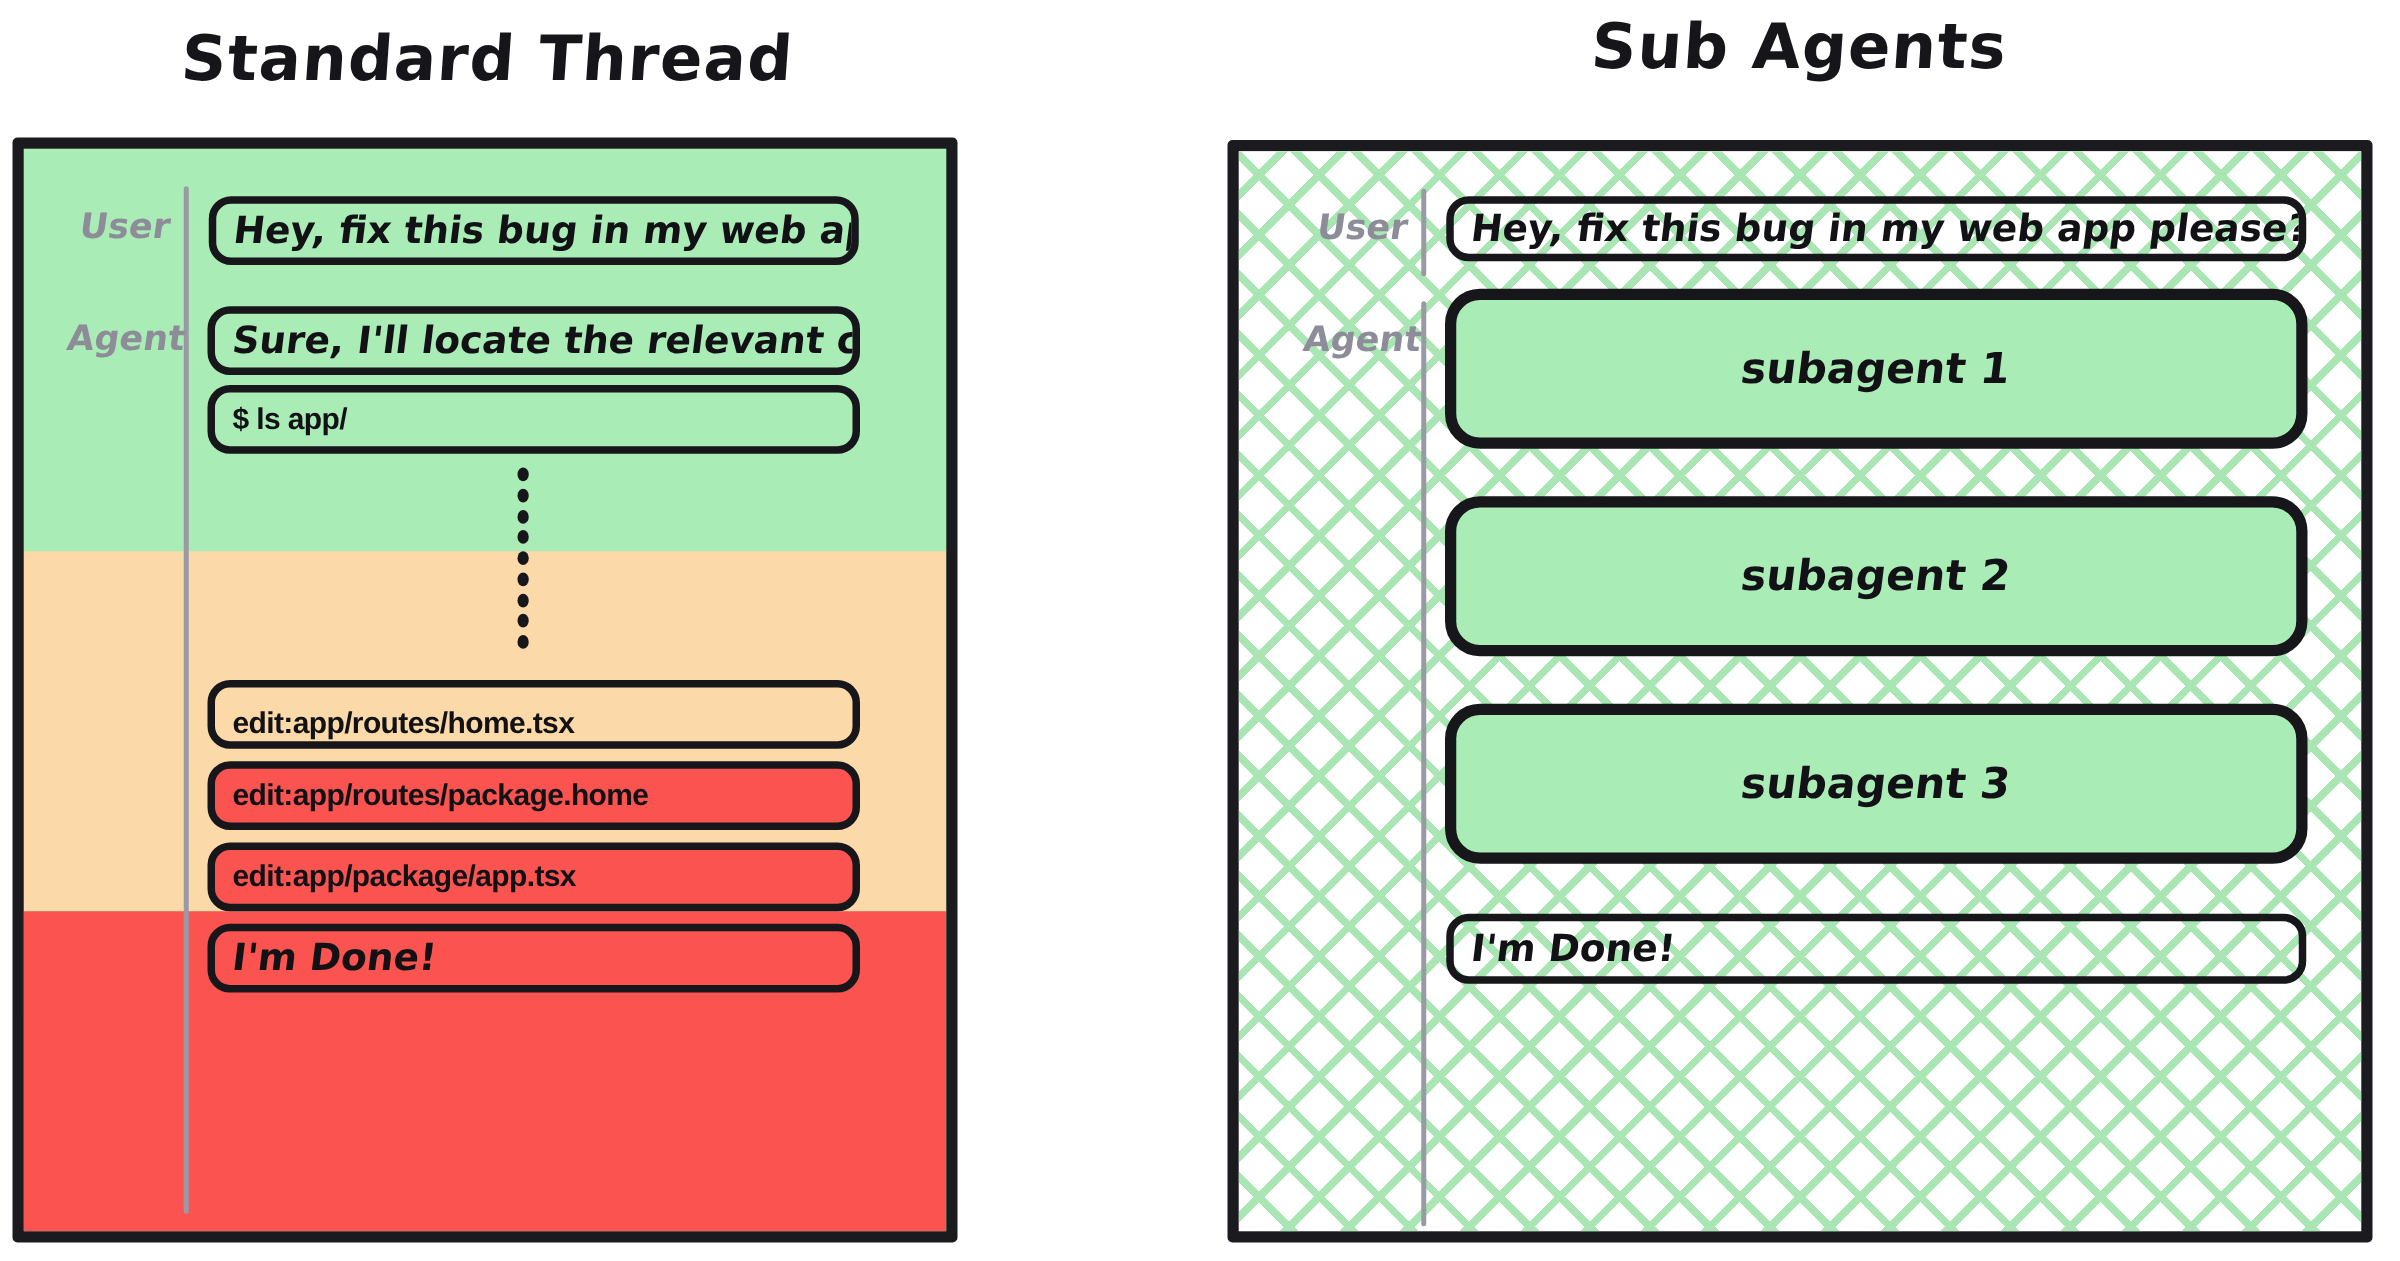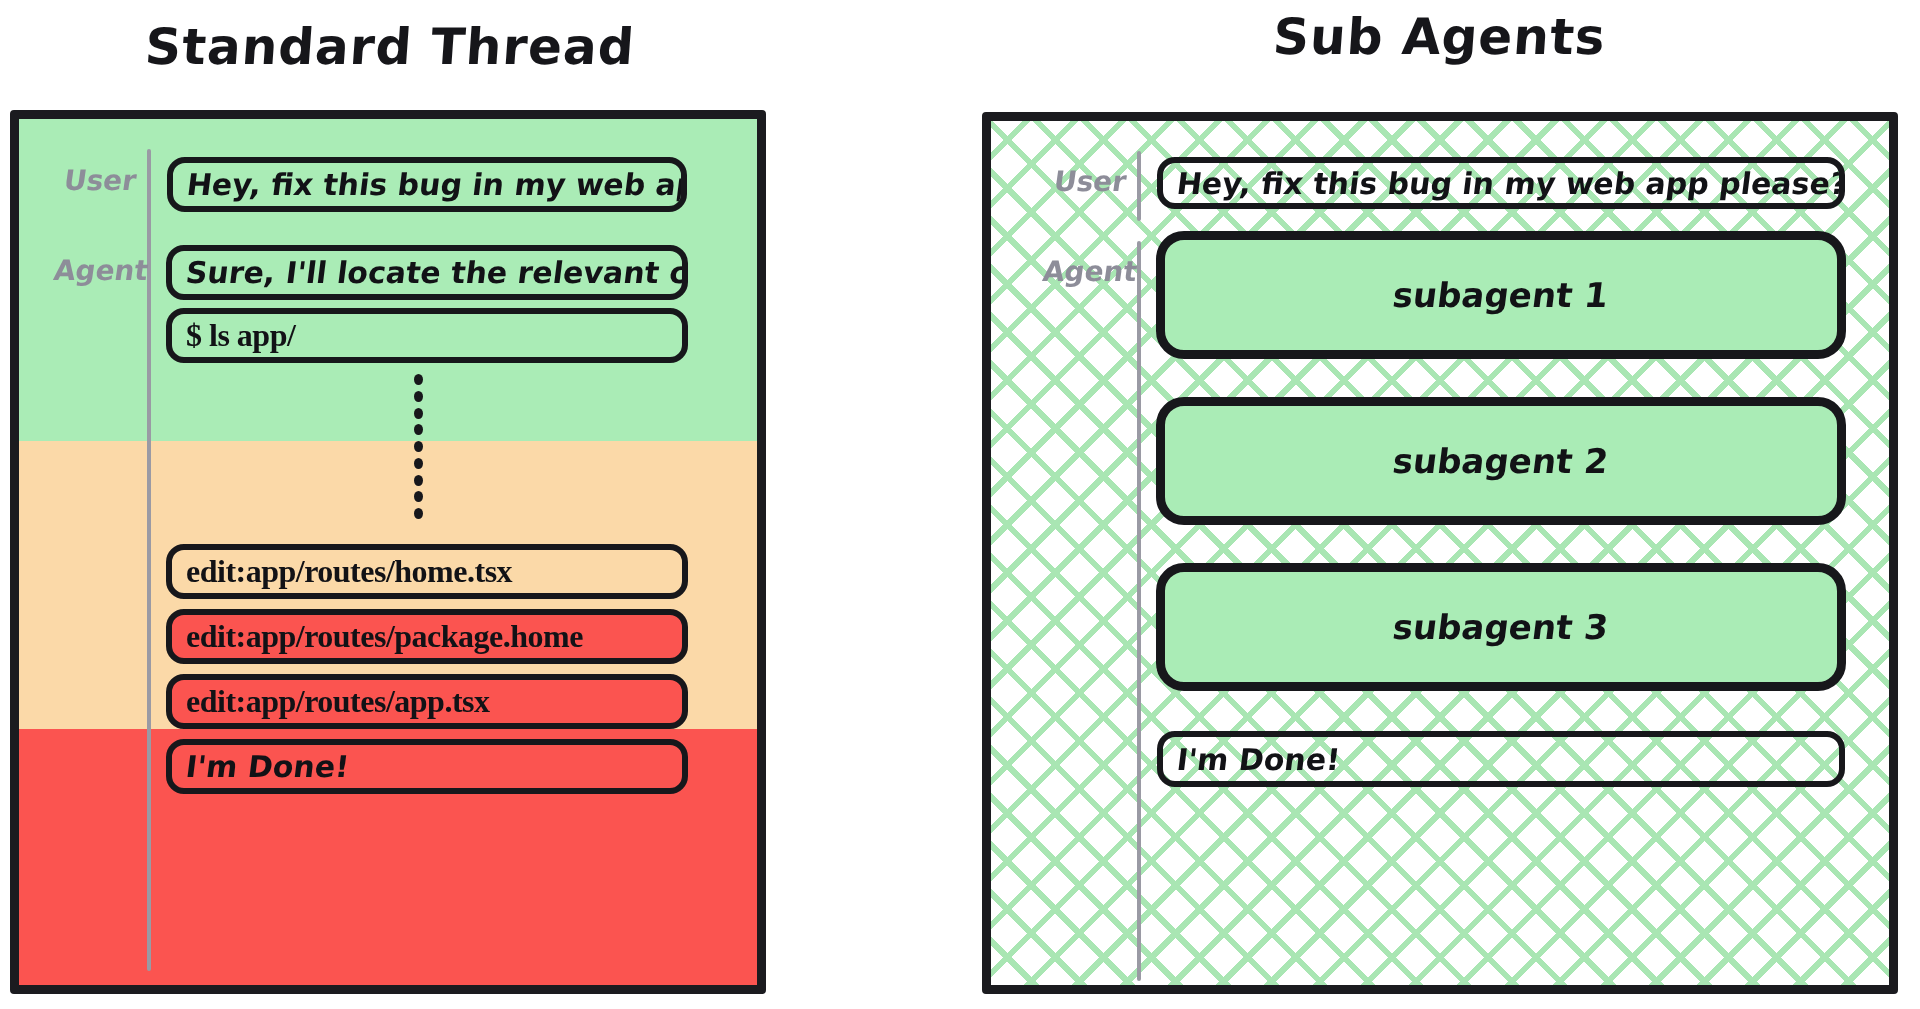--- a/index.html
+++ b/index.html
@@ -91,22 +91,22 @@
   .bubble.red{background:#fb5450;}
 
   .hand{
     font-family:"DejaVu Sans", sans-serif;
     font-size:30px;
     font-weight:600;
     color:#121216;
     transform:skewX(-7deg);
   }
   .mono{
-    font-family:Liberation Serif, serif;
-    font-size:32px;
+    font-family:Liberation Sans, sans-serif;
+    font-size:24px;
     font-weight:600;
     color:#121216;
     letter-spacing:-0.5px;
   }
 
   
   .agent-box{
     position:absolute;
     box-sizing:border-box;
     border:9px solid #17171b;
@@ -174,30 +174,30 @@
           <i></i>
           <i></i>
           <i></i>
           <i></i>
           <i></i>
           <i></i>
           <i></i>
           <i></i>
       </div>
 
-      <div class="bubble orange" style="left:147px;top:425px;width:522px;height:55px;">
+      <div class="bubble orange" style="left:147px;top:425px;width:522px;height:55px;align-items:flex-end;">
         <span class="mono">edit:app/routes/home.tsx</span>
       </div>
 
       <div class="bubble red" style="left:147px;top:490px;width:522px;height:55px;">
         <span class="mono">edit:app/routes/package.home</span>
       </div>
 
       <div class="bubble red" style="left:147px;top:555px;width:522px;height:55px;">
-        <span class="mono">edit:app/routes/app.tsx</span>
+        <span class="mono">edit:app/package/app.tsx</span>
       </div>
 
       <div class="bubble red" style="left:147px;top:620px;width:522px;height:55px;">
         <span class="hand">I'm Done!</span>
       </div>
 
     </div>
   </div>
 
   <div class="title" id="title-right">Sub Agents</div>

